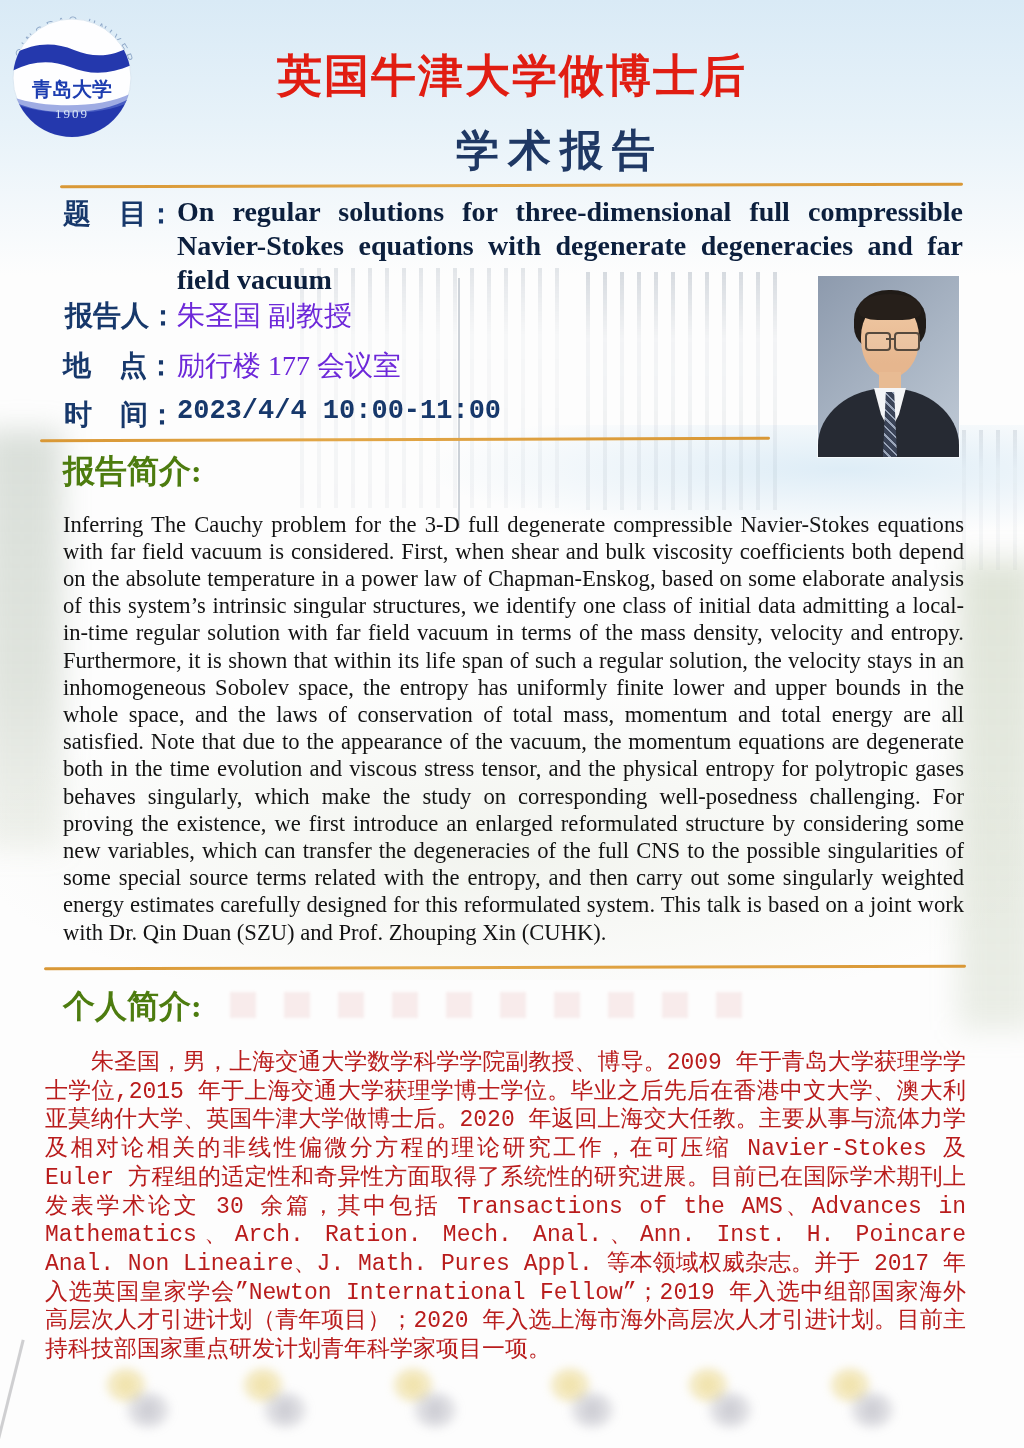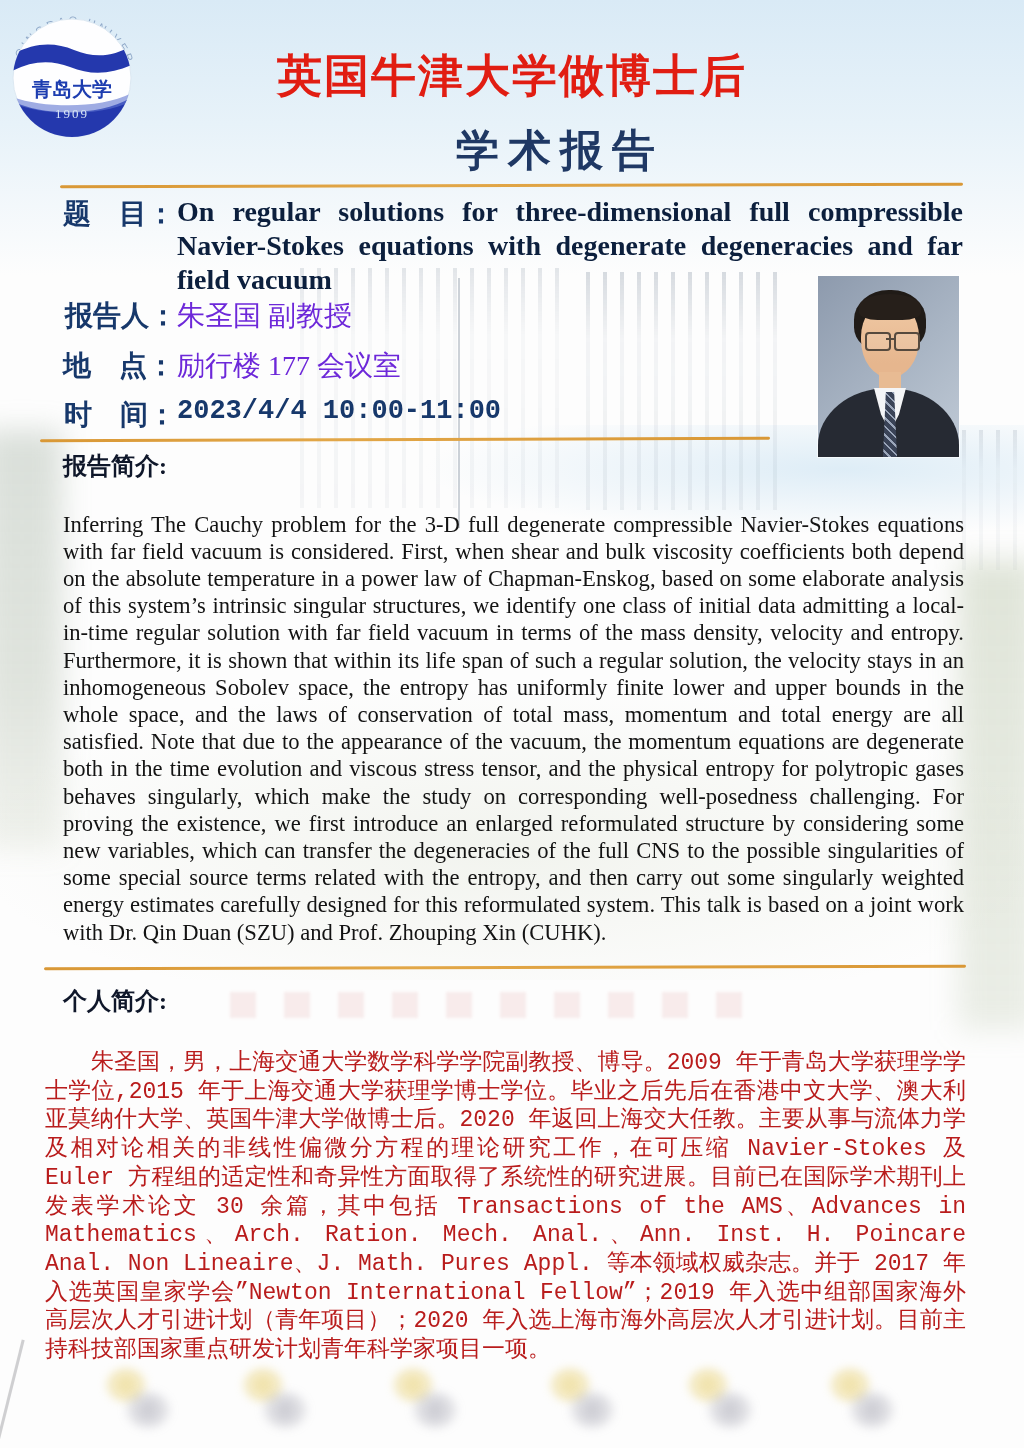--- a/index.html
+++ b/index.html
@@ -66,21 +66,21 @@
   .ph-glass{width:22px;height:15px;border:2px solid #564a3e;border-radius:4px;top:56px;background:rgba(255,255,255,.12);}
   .ph-glass.l{left:47px;} .ph-glass.r{left:76px;}
   .ph-bridge{left:68px;top:62px;width:9px;height:2px;background:#564a3e;}
   .ph-neck{left:61px;top:96px;width:22px;height:22px;background:#e8bb93;}
   .ph-suit{left:0px;top:112px;width:141px;height:70px;background:#262a33;border-radius:55% 55% 0 0/90% 90% 0 0;}
   .ph-shirt{left:56px;top:112px;width:32px;height:44px;background:#f4f5f7;
     clip-path:polygon(0 0,100% 0,78% 60%,50% 100%,22% 60%);}
   .ph-tie{left:65px;top:116px;width:14px;height:65px;clip-path:polygon(20% 0,80% 0,100% 100%,0 100%);
     background:repeating-linear-gradient(45deg,#3a4357 0 4px,#9ba6ba 4px 6px);}
   
-  .sec-heading{position:absolute;left:63px;z-index:2;font-size:24px;font-weight:bold;color:#0f172a;}
+  .sec-heading{position:absolute;left:63px;z-index:2;font-size:32px;font-weight:bold;color:#4d7c0f;}
   .abs-heading{top:450px;}
   .abs-body{position:absolute;left:63px;top:488px;width:901px;z-index:2;
     font-size:22.6px;line-height:27.2px;text-align:justify;color:#131313;}
   .bio-heading{top:985px;}
   .bio-body{position:absolute;left:45px;top:1026px;width:921px;z-index:2;
     font-size:23px;line-height:28.7px;text-align:justify;text-indent:2em;color:#b91c1c;
     font-family:"Liberation Mono","DejaVu Sans Mono",monospace;font-weight:500;}
 </style>
 </head>
 <body>

